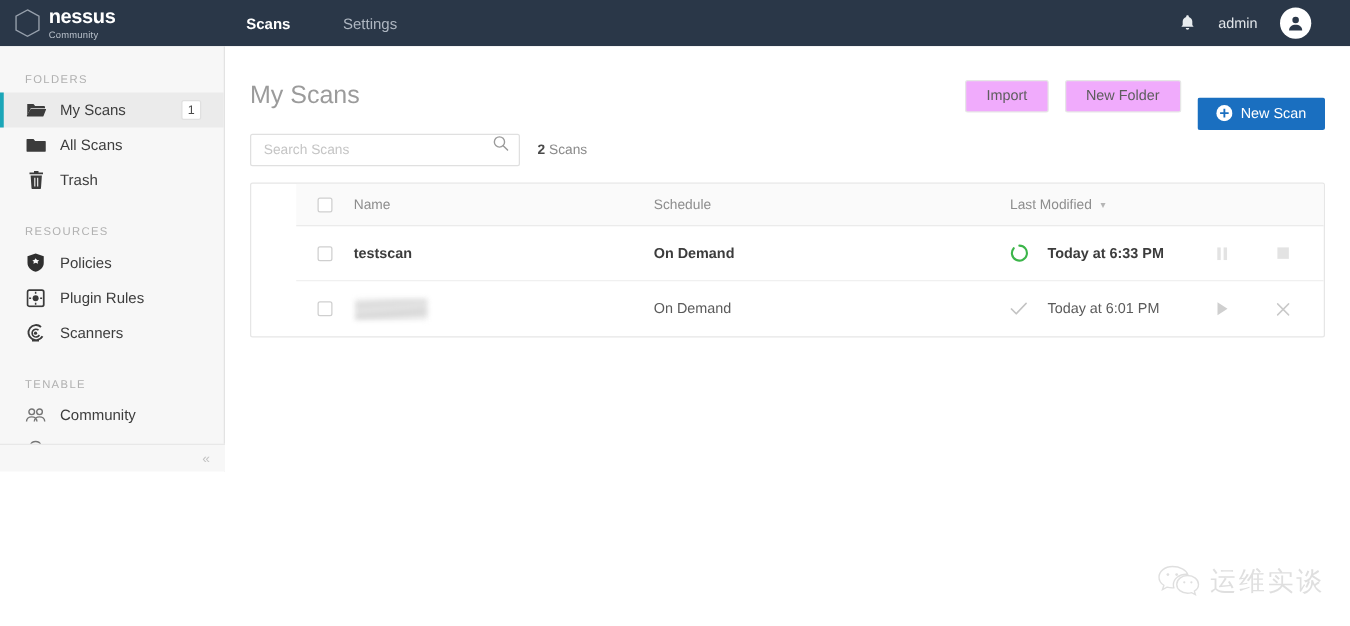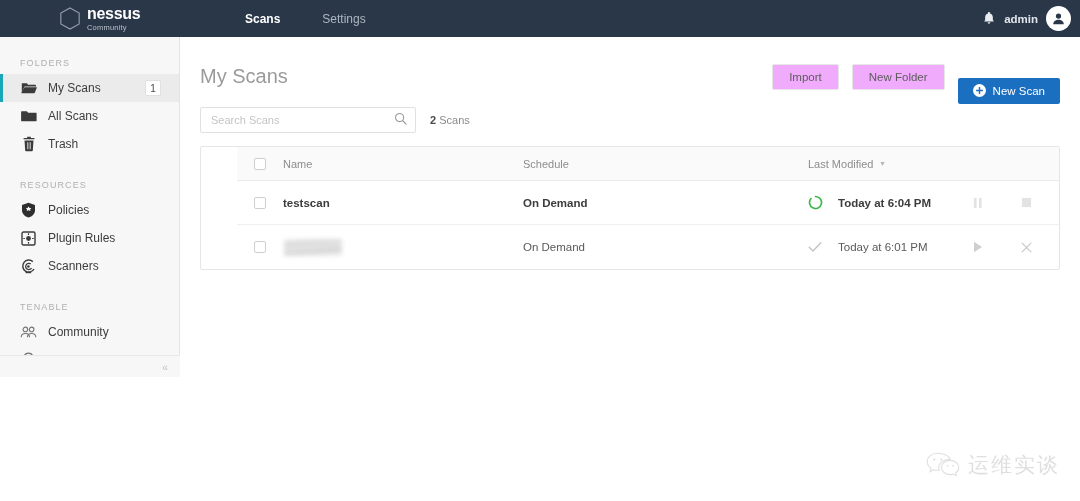--- a/index.html
+++ b/index.html
@@ -11,39 +11,39 @@
   }
   #app { position: relative; width: 1080px; height: 501px; background: #ffffff; }
 
   
   .topbar {
     position: absolute; top: 0; left: 0;
     width: 1080px; height: 37px;
     background: #2a3748;
     display: flex; align-items: center;
   }
-  .brand { display: flex; align-items: center; padding-left: 11px; width: 168px; margin-left: 48px; }
+  .brand { display: flex; align-items: center; padding-left: 11px; width: 168px; }
   .brand-hex { width: 22px; height: 25px; margin-right: 6px; flex: none; }
   .brand-text { display: flex; flex-direction: column; justify-content: center; line-height: 1; }
   .brand-name {
     font-size: 16px; font-weight: bold; color: #ffffff;
     letter-spacing: -0.3px;
   }
   .brand-sub {
     font-size: 7.5px; color: #b9c1cb; letter-spacing: .2px; margin-top: 1.5px;
   }
   .topnav { display: flex; align-items: center; height: 37px; margin-left: 8px; }
   .topnav-item {
     font-size: 12px; color: #aeb6c1; padding: 0 21px; height: 37px;
     display: flex; align-items: center; cursor: pointer;
   }
   .topnav-item.active { color: #ffffff; font-weight: bold; }
   .topright {
     margin-left: auto; display: flex; align-items: center;
-    padding-right: 9px; gap: 8px; font-weight: bold;
+    padding-right: 31px; gap: 18px;
   }
   .bell { width: 14px; height: 15px; cursor: pointer; }
   .admin-label { font-size: 11.5px; color: #e2e6ea; cursor: pointer; }
   .avatar {
     width: 25px; height: 25px; border-radius: 50%;
     background: #ffffff; display: flex; align-items: center;
     justify-content: center; cursor: pointer;
   }
 
   
@@ -101,21 +101,21 @@
     display: flex; align-items: center; justify-content: center;
     cursor: pointer; padding: 0 16px; border: 1px solid transparent;
   }
   .btn-plain { background: #f0abfc; color: #5d5d5d; border-color: #e6e6e6; }
   .btn-primary { background: #1a6fc0; color: #ffffff; padding: 0 14px; margin-top: 28px; }
   .btn-primary .plusicon { margin-right: 7px; display: flex; }
 
   .toolbar { display: flex; align-items: center; padding: 10px 20px 0 20px; }
   .search-box {
     width: 216px; height: 26px; border: 1px solid #e0e0e0; border-radius: 2px;
-    background: #fff; display: flex; align-items: center; padding: 0 8px 0 10px;
+    background: #fff; display: flex; padding: 0 8px 0 10px;
   }
   .search-box input {
     border: none; outline: none; flex: 1; font-size: 11px;
     color: #4a4a4a; font-family: "Liberation Sans", sans-serif; background: transparent;
   }
   .search-box input::placeholder { color: #c5c5c5; }
   .scan-count { font-size: 11px; color: #8a8a8a; margin-left: 14px; }
   .scan-count b { color: #4a4a4a; }
 
   
@@ -345,21 +345,21 @@
           <div class="cbox"></div>
         </div>
         <div class="c-name row-strong">testscan</div>
         <div class="c-sched row-strong">On Demand</div>
         <div class="c-mod">
           <span class="status-icon">
             <svg width="15" height="15" viewBox="0 0 16 16">
               <path d="M8 1.6a6.4 6.4 0 1 1-4.8 2.2" fill="none" stroke="#3cb54a" stroke-width="1.8" stroke-linecap="round"></path>
             </svg>
           </span>
-          <span class="row-strong mod-text">Today at 6:04 PM</span>
+          <span class="row-strong mod-text">Today at 6:33 PM</span>
         </div>
         <div class="c-actions">
           <span class="act-icon">
             <svg width="11" height="12" viewBox="0 0 12 13">
                 <rect x="2" y="1" width="3" height="11" fill="#e3e3e3"></rect>
                 <rect x="7.5" y="1" width="3" height="11" fill="#e3e3e3"></rect>
               </svg>
           </span>
           <span class="act-icon">
             <svg width="11" height="11" viewBox="0 0 12 12">

